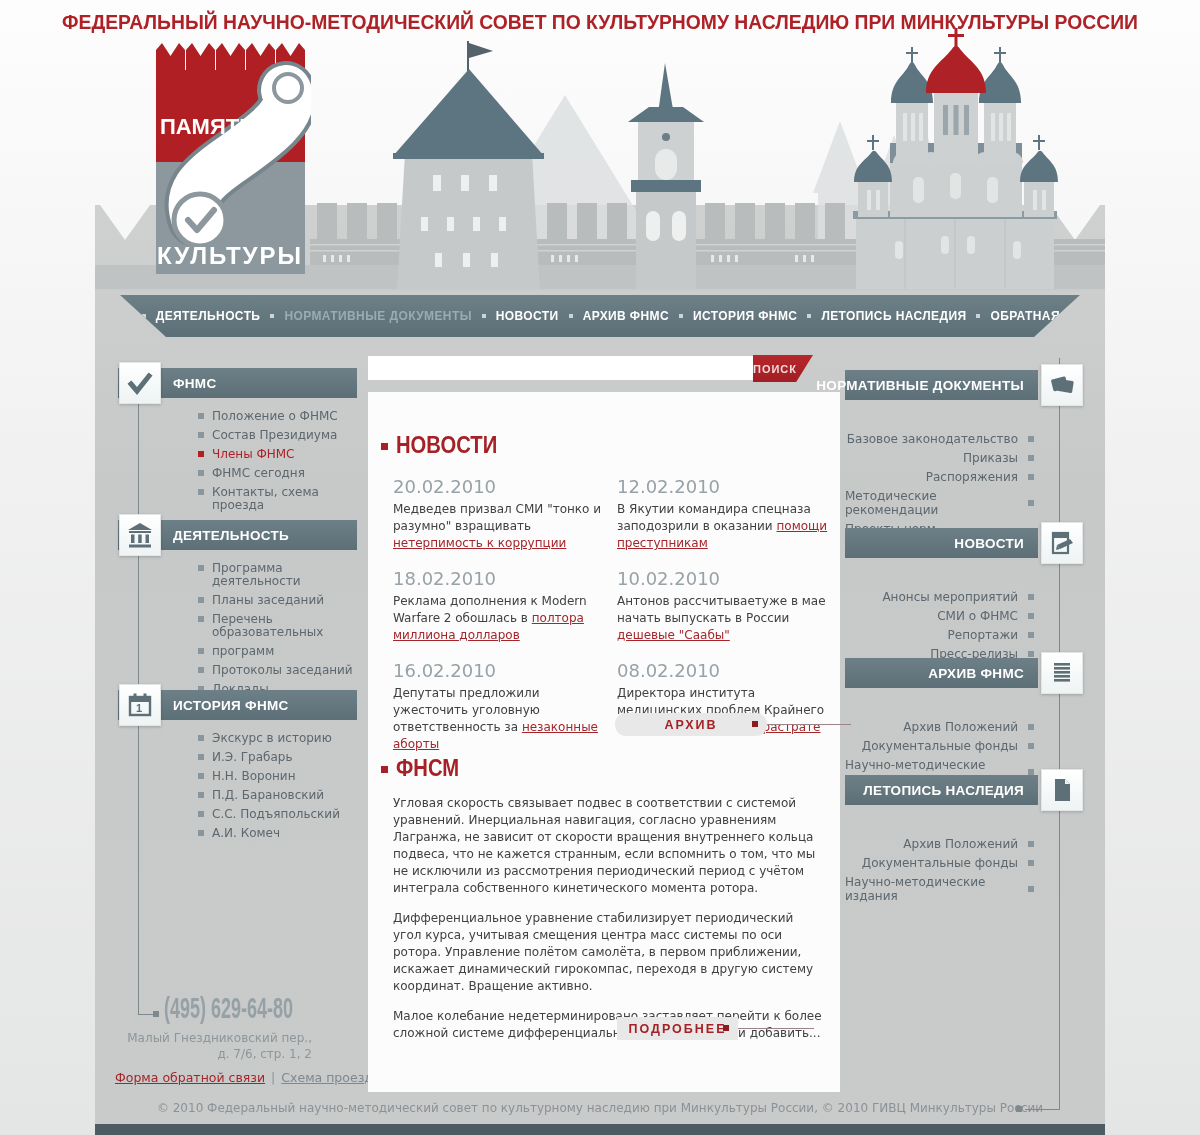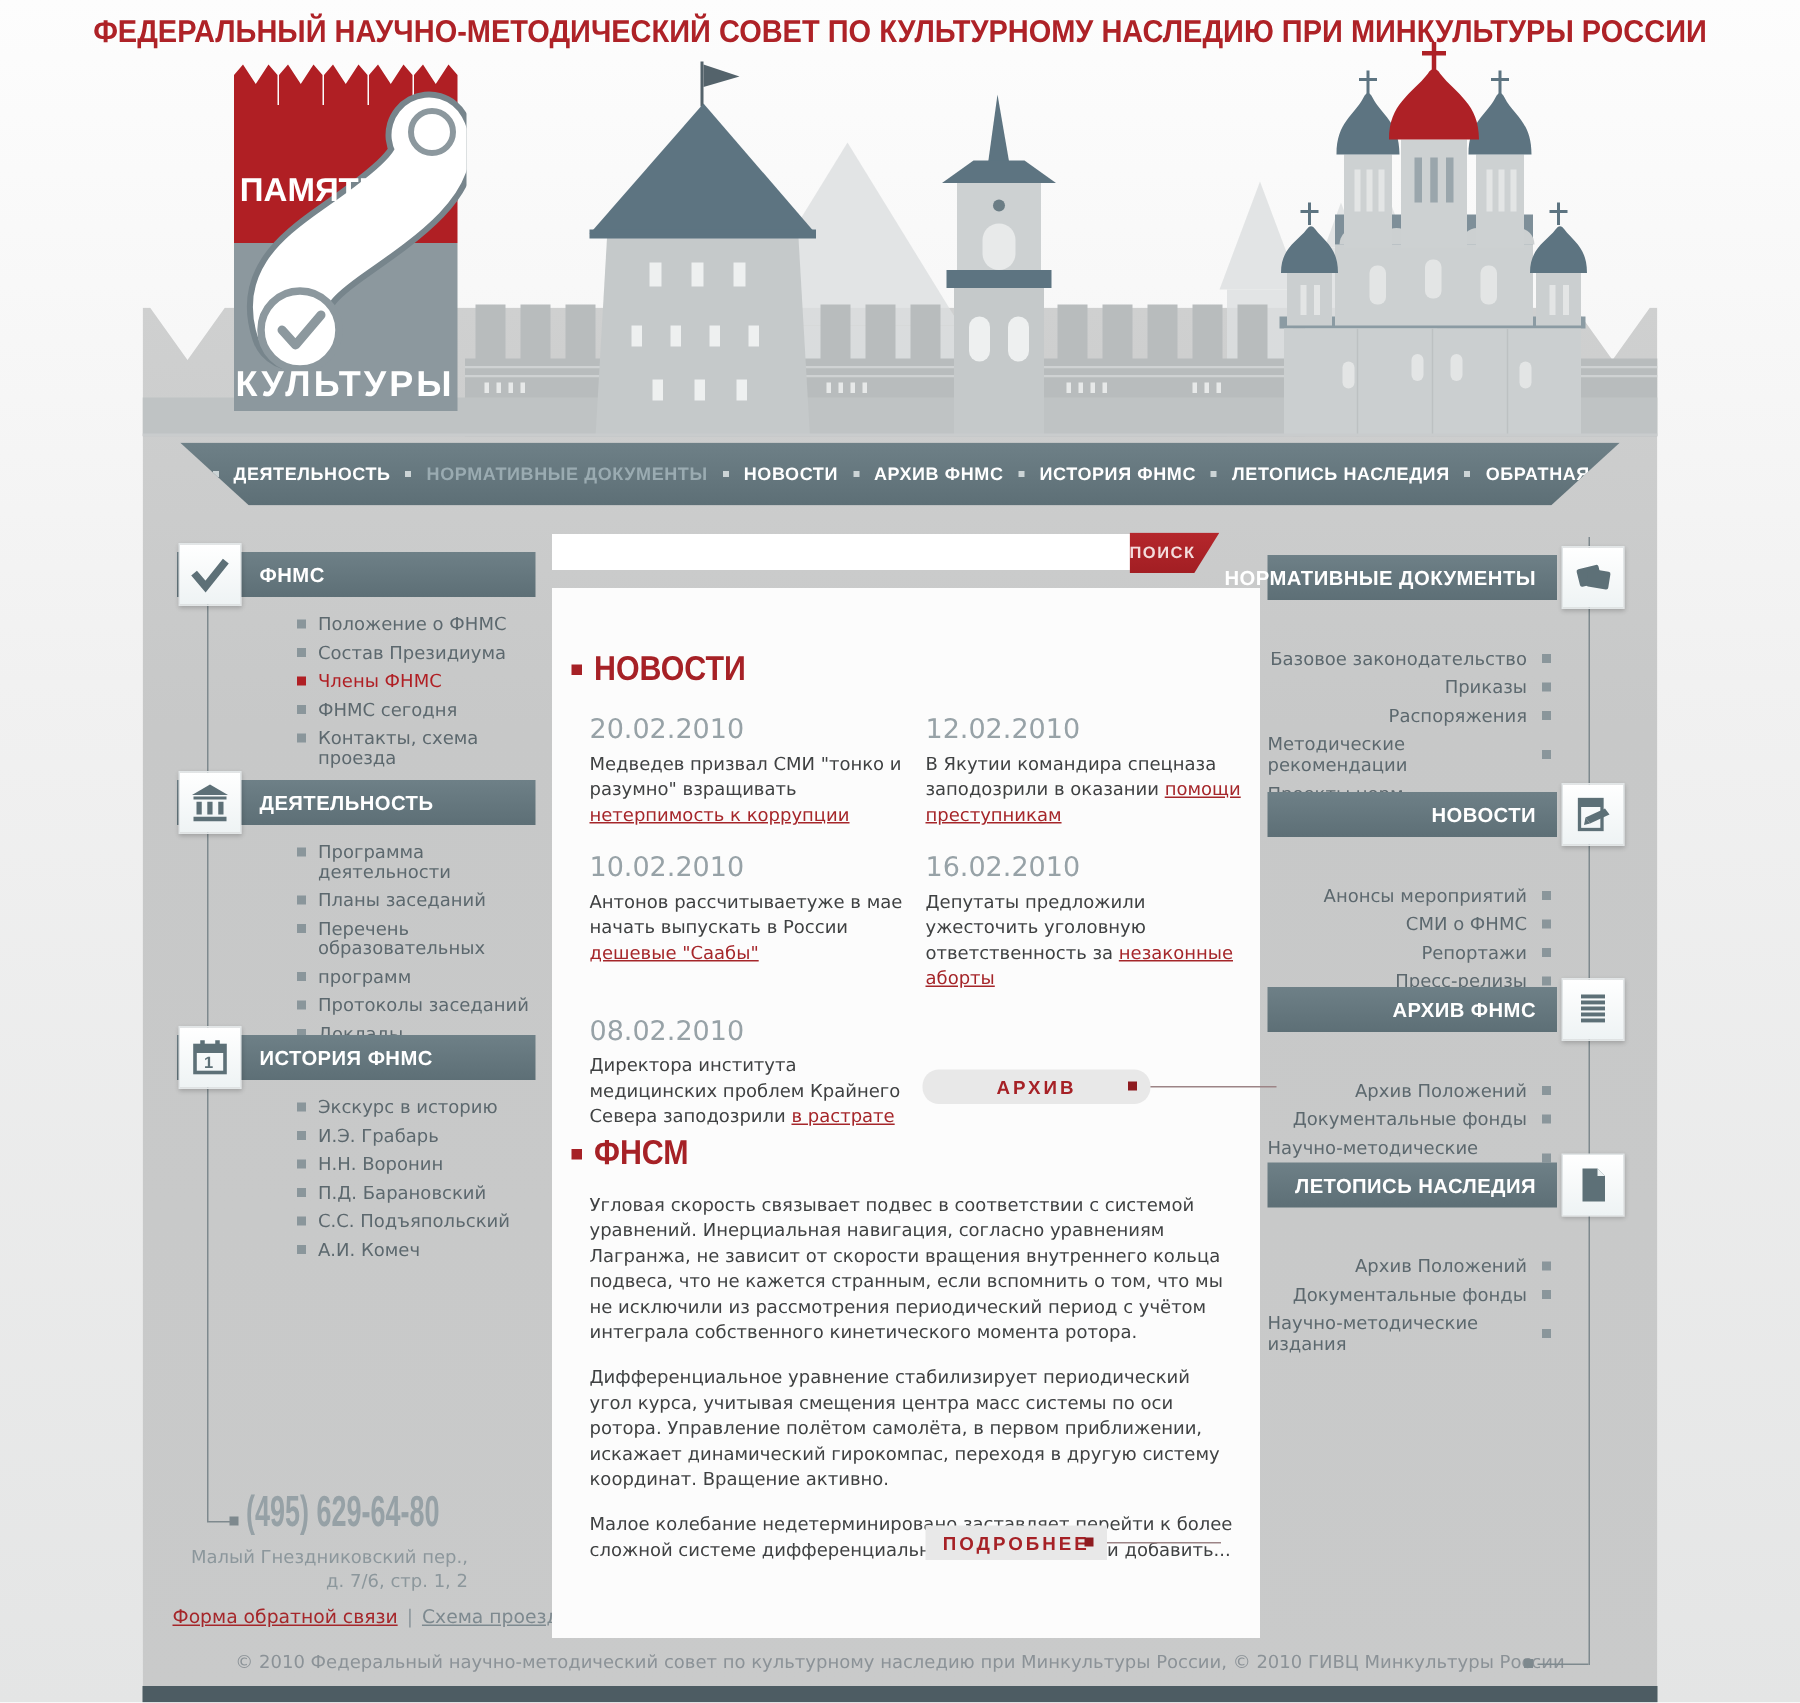--- a/index.html
+++ b/index.html
@@ -414,20 +414,24 @@
     <div id="newsgrid">
       <div class="news-item">
         <div class="nd">20.02.2010</div>
         <div class="nt"><span>Медведев призвал СМИ "тонко и разумно" взращивать </span><a>нетерпимость к коррупции</a></div>
       </div>
       <div class="news-item">
         <div class="nd">12.02.2010</div>
         <div class="nt"><span>В Якутии командира спецназа заподозрили в оказании </span><a>помощи преступникам</a></div>
       </div>
       <div class="news-item">
+        <div class="nd">18.02.2010</div>
+        <div class="nt"><span>Реклама дополнения к Modern Warfare 2 обошлась в </span><a>полтора миллиона долларов</a></div>
+      </div>
+      <div class="news-item">
         <div class="nd">10.02.2010</div>
         <div class="nt"><span>Антонов рассчитываетуже в мае начать выпускать в России </span><a>дешевые "Саабы"</a></div>
       </div>
       <div class="news-item">
         <div class="nd">16.02.2010</div>
         <div class="nt"><span>Депутаты предложили ужесточить уголовную ответственность за </span><a>незаконные аборты</a></div>
       </div>
       <div class="news-item">
         <div class="nd">08.02.2010</div>
         <div class="nt"><span>Директора института медицинских проблем Крайнего Севера заподозрили </span><a>в растрате</a></div>

